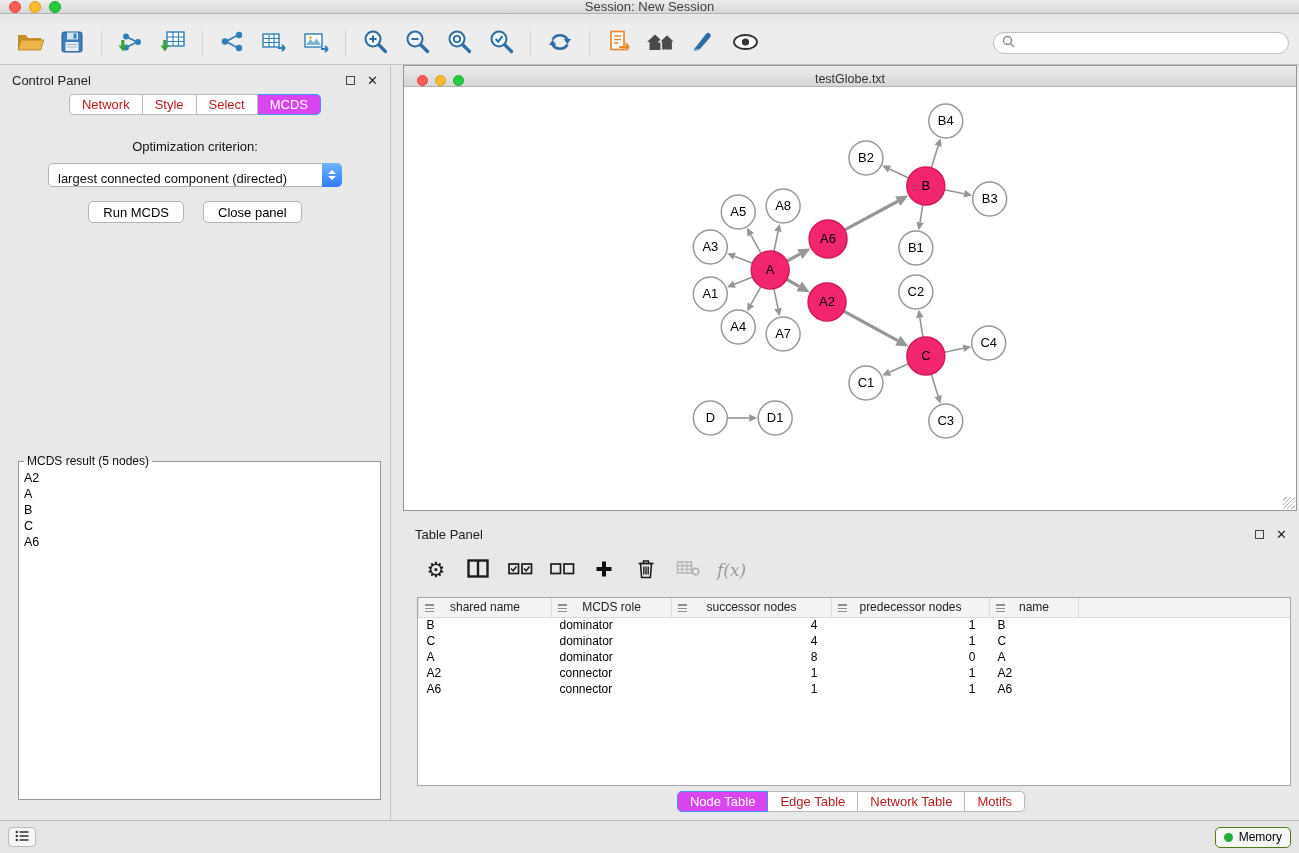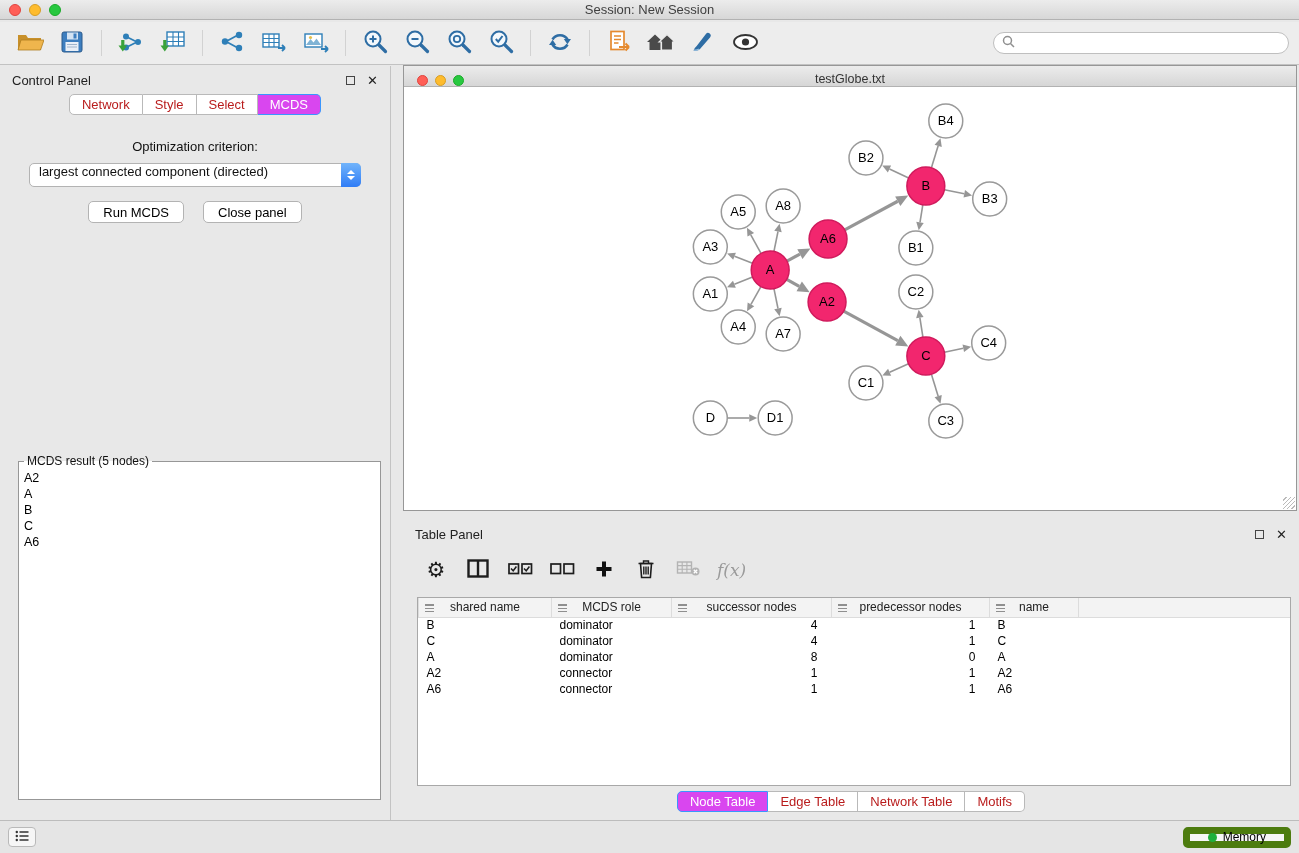--- a/index.html
+++ b/index.html
@@ -1,21 +1,21 @@
 <!DOCTYPE html>
 <html><head>
 <meta charset="utf-8">
 <style>
   * { margin:0; padding:0; box-sizing:border-box; }
   html,body { width:1299px; height:853px; overflow:hidden; }
   body { font-family:"Liberation Sans", sans-serif; font-size:13px; background:#e8e8e8; position:relative; color:#111; }
   button { font-family:inherit; }
 
   
-  .titlebar { position:absolute; top:0; left:0; right:0; height:20px;
+  .titlebar { position:absolute; top:0; left:0; right:0; height:14px;
     background:linear-gradient(#ececec,#d7d7d7); border-bottom:1px solid #b2b2b2;
     display:flex; align-items:center; }
   .traffic { position:absolute; left:9px; display:flex; gap:8px; }
   .light { width:12px; height:12px; border-radius:50%; display:inline-block; }
   .light.red { background:#ff5f57; border:1px solid #e0443e; }
   .light.yellow { background:#febc2e; border:1px solid #d89e24; }
   .light.green { background:#28c840; border:1px solid #1aab29; }
   .win-title { flex:1; text-align:center; font-size:13px; color:#404040; }
 
   
@@ -35,22 +35,22 @@
   .panel-controls { margin-left:auto; display:flex; gap:12px; align-items:center; }
   .float-icon { width:9px; height:9px; border:1.5px solid #444; display:inline-block; cursor:pointer; }
   .close-x { font-size:13px; font-weight:bold; color:#222; cursor:pointer; font-family:"DejaVu Sans",sans-serif; }
   .seg-tabs { display:flex; justify-content:center; }
   .seg-tab { font-size:13px; line-height:19px; padding:0 12px; background:#fff; color:#b91c1c;
     border:1px solid #b9b9b9; border-left:none; cursor:pointer; }
   .seg-tab:first-child { border-left:1px solid #b9b9b9; border-top-left-radius:5px; border-bottom-left-radius:5px; }
   .seg-tab:last-child { border-top-right-radius:5px; border-bottom-right-radius:5px; }
   .seg-tab.active { background:#d946ef; border-color:#3a96fd; color:#fff; }
   .opt-label { text-align:center; margin-top:24px; font-size:13px; }
-  .dropdown { margin:9px auto 0; width:332px; height:24px; background:#fff; border:1px solid #b3b3b3;
-    border-radius:5px; display:flex; align-items:flex-start; font-size:13px; padding-left:9px; position:relative; cursor:pointer; }
+  .dropdown { margin:9px auto 0; width:294px; height:24px; background:#fff; border:1px solid #b3b3b3;
+    border-radius:5px; display:flex; align-items:flex-end; font-size:13px; padding-left:9px; position:relative; cursor:pointer; }
   .stepper { position:absolute; right:-1px; top:-1px; bottom:-1px; width:20px;
     background:linear-gradient(#71b4fb,#2f7cf6); border-radius:0 5px 5px 0;
     display:flex; flex-direction:column; align-items:center; justify-content:center; }
   .arrow-up { width:0; height:0; border-left:4px solid transparent; border-right:4px solid transparent;
     border-bottom:4.5px solid #fff; margin-bottom:2px; }
   .arrow-down { width:0; height:0; border-left:4px solid transparent; border-right:4px solid transparent;
     border-top:4.5px solid #fff; }
   .cp-buttons { display:flex; justify-content:center; gap:19px; margin-top:14px; }
   .cp-btn { background:#fff; border:1px solid #b3b3b3; border-radius:5px; font-size:13px;
     padding:2px 14px; height:22px; cursor:pointer; }
@@ -88,22 +88,22 @@
   th.filler { border-right:none; }
   td { height:16px; padding:0 8px; color:#000; white-space:nowrap; overflow:hidden; }
   td.num { text-align:right; padding-right:14px; }
   .tp-tabs { position:absolute; bottom:8px; left:0; right:0; display:flex; justify-content:center; }
 
   
   .statusbar { position:absolute; left:0; bottom:0; right:0; height:33px; background:#e5e5e5;
     border-top:1px solid #bcbcbc; display:flex; align-items:center; padding:0 8px; }
   .sb-left-btn { width:28px; height:20px; background:#f6f6f6; border:1px solid #b9b9b9; border-radius:4px;
     display:flex; align-items:center; justify-content:center; cursor:pointer; }
-  .memory-btn { margin-left:auto; height:21px; background:#f6f6f6; border:7px solid #4d7c0f;
-    border-radius:5px; display:flex; align-items:center; gap:6px; padding:0 18px; font-size:12px; cursor:pointer; }
+  .memory-btn { margin-left:auto; height:21px; background:#f6f6f6; border:1px solid #4d7c0f;
+    border-radius:5px; display:flex; align-items:center; gap:6px; padding:0 8px; font-size:12px; cursor:pointer; }
   .green-dot { width:9px; height:9px; border-radius:50%; background:#1faf3c; display:inline-block; }
 
   .uni-icon { font-family:"DejaVu Sans", sans-serif; }
 </style>
 </head>
 <body>
 
 <div class="titlebar">
   <div class="traffic">
     <span class="light red"></span>

